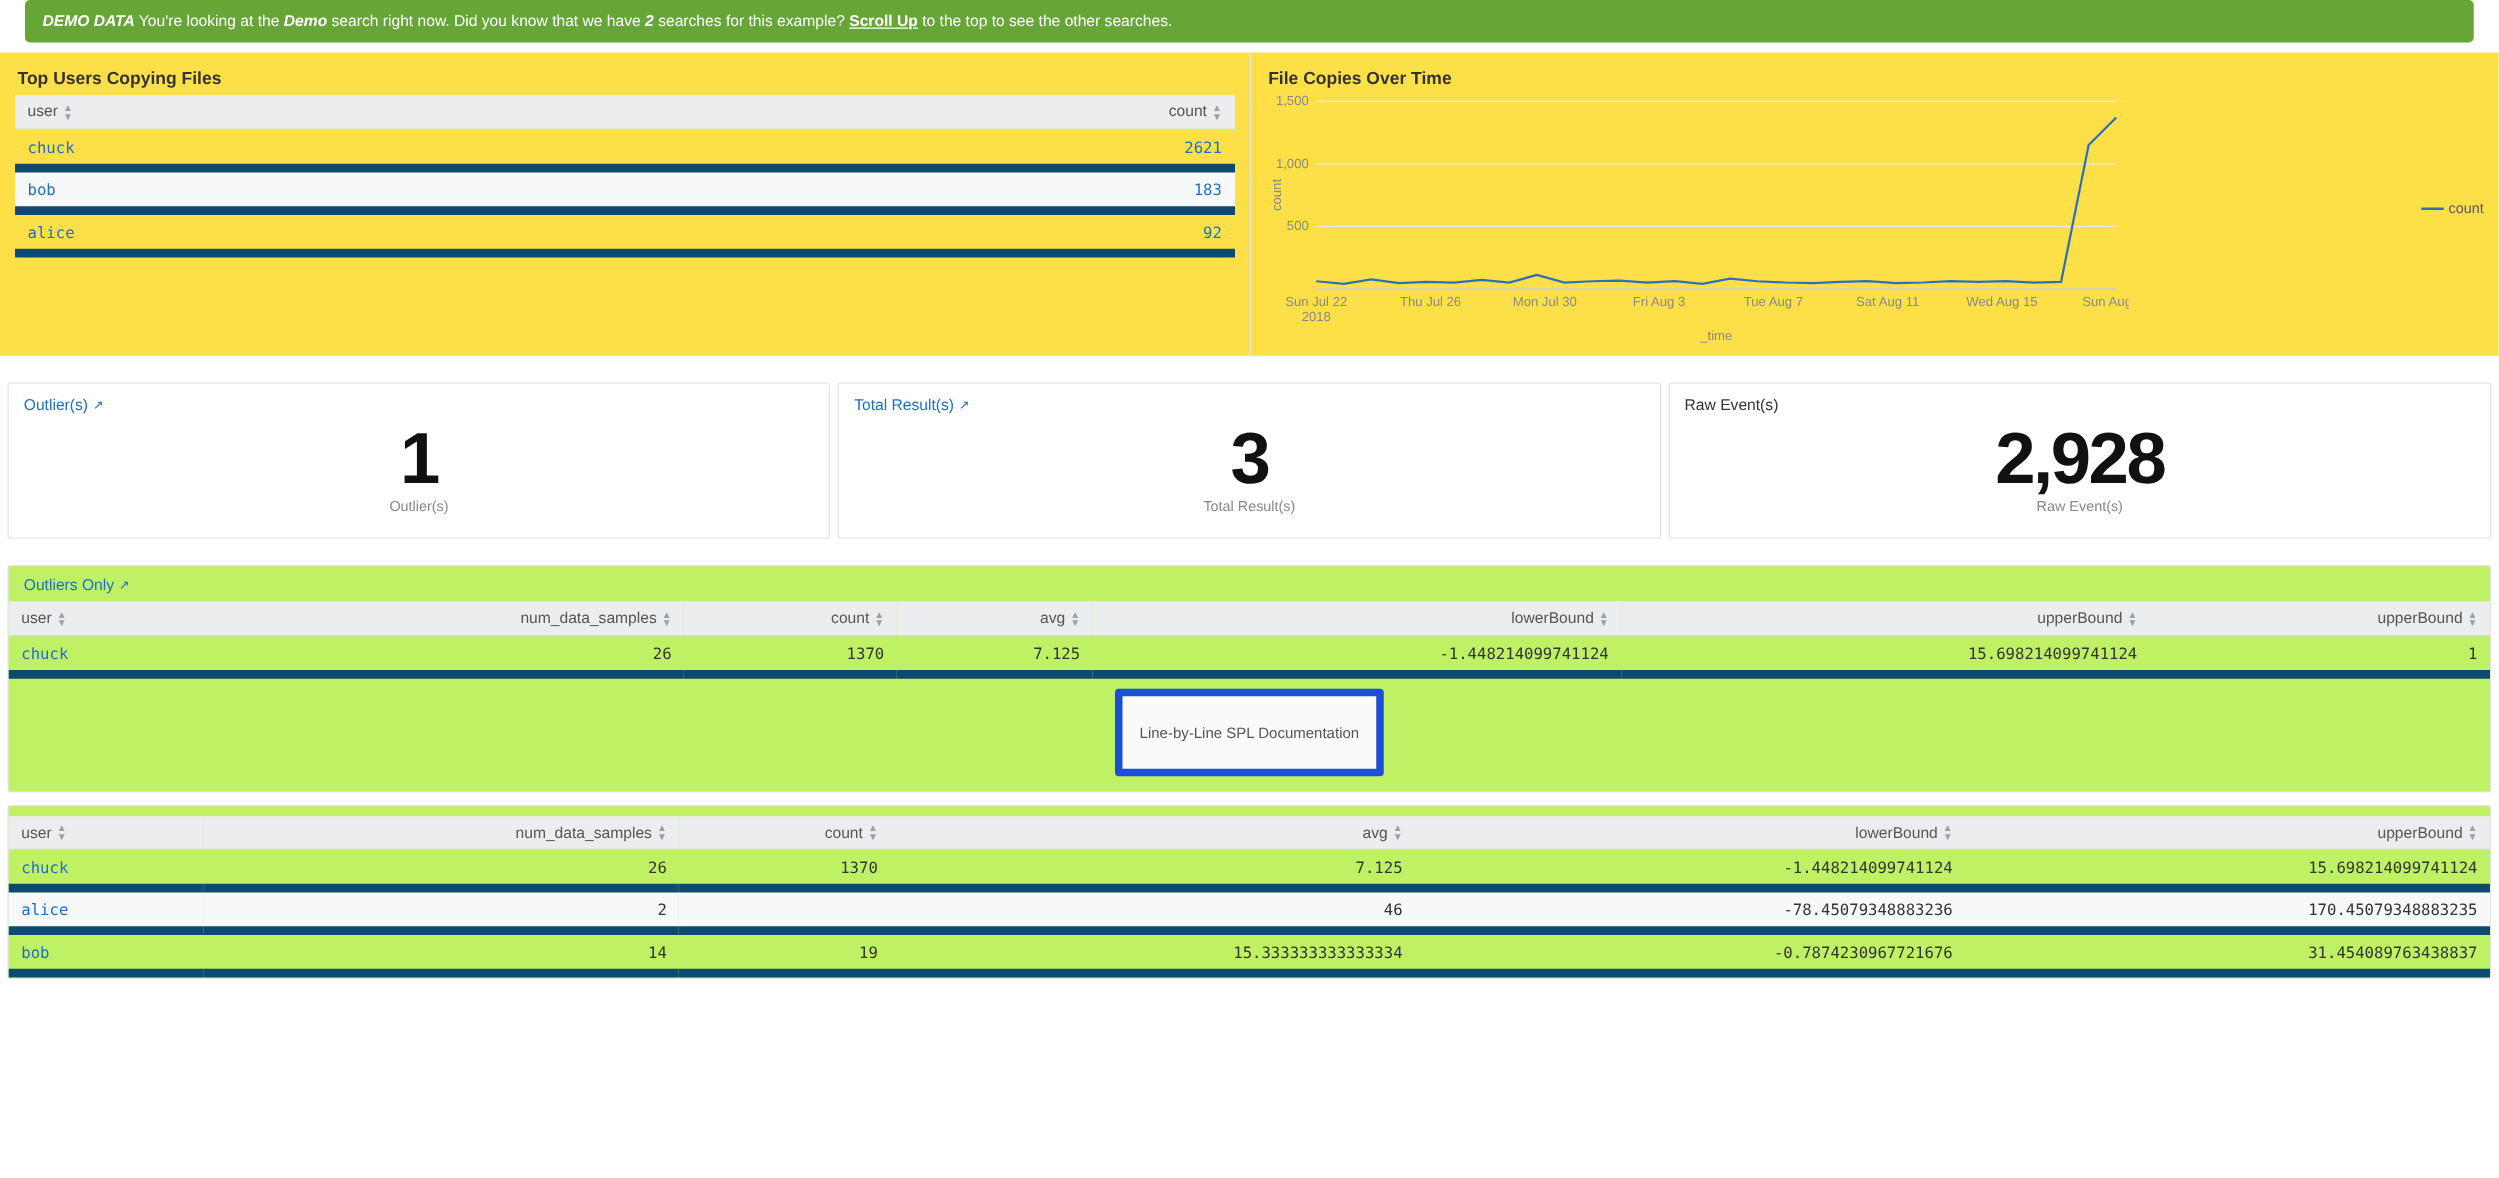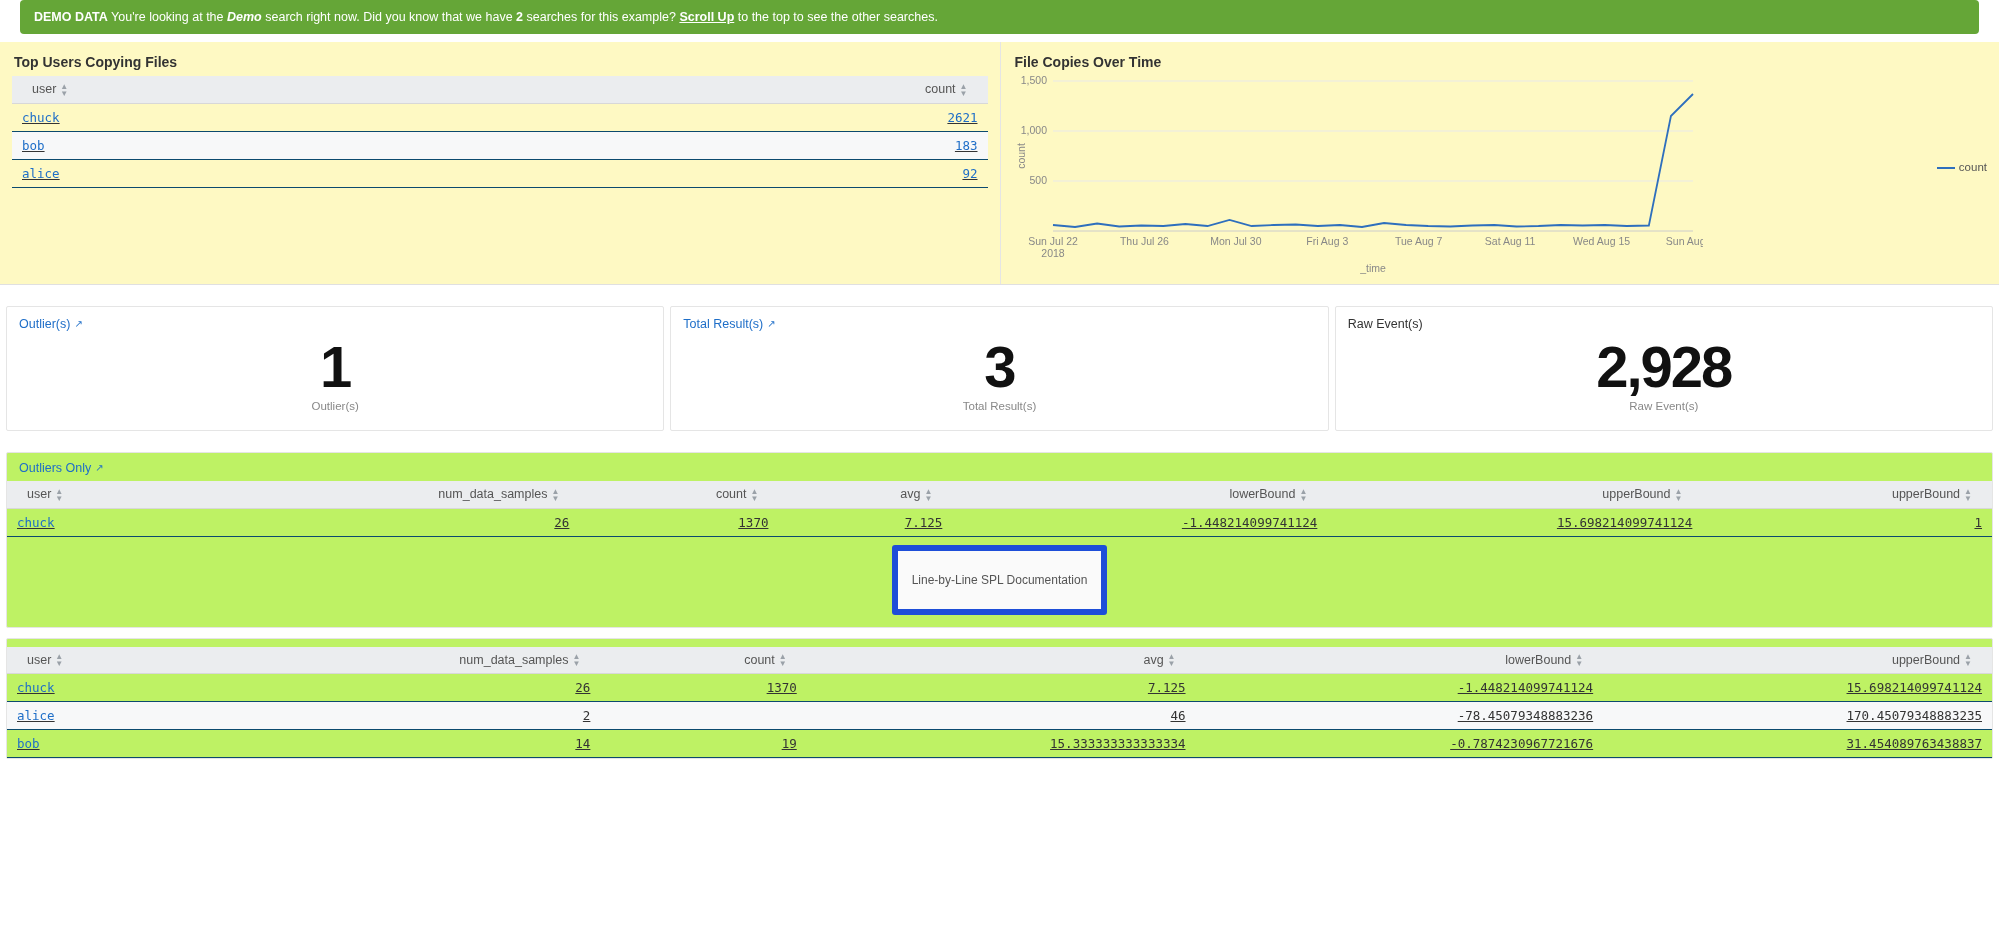--- a/index.html
+++ b/index.html
@@ -9,44 +9,44 @@
 
   
   .banner {
     background: #65a637;
     color: #fff;
     border-radius: 4px;
     margin: 0 20px 8px 20px;
     padding: 10px 14px;
     font-size: 12.5px;
   }
-  .banner b { font-weight: 700; }
+  .banner b { font-weight: 700; font-style: italic; }
   .banner em { font-style: italic; font-weight: bold; }
   .banner u { text-decoration: underline; font-weight: 700; cursor: pointer; }
 
   
   .row1 { display: flex; gap: 0; margin: 0 0 10px 0; border-bottom: 1px solid #e0e0e0; }
-  .panel { flex: 1 1 50%; padding: 8px 12px 8px 12px; background: #fef9c3; }
+  .panel { flex: 1 1 50%; padding: 8px 12px 8px 12px; background: #fde047; }
   .panel + .panel { border-left: 1px solid #e5e5e5; }
   .panel-title { font-weight: 700; font-size: 14px; color: #333; margin: 4px 2px 6px 2px; }
 
   
   table.tbl { width: 100%; border-collapse: collapse; font-size: 12.5px; }
   table.tbl th {
     background: #ebedef;
     color: #555;
     font-weight: 400;
     text-align: left;
-    padding: 6px 20px;
+    padding: 6px 10px;
     border-bottom: 1px solid #d8d8d8;
     white-space: nowrap;
     margin-top: 28px;
   }
   table.tbl th.num, table.tbl td.num { text-align: right; }
-  table.tbl td { padding: 6px 10px; border-bottom: 1px solid #0c4a6e; text-decoration: underline; }
+  table.tbl td { padding: 6px 10px; border-bottom: 7px solid #0c4a6e; }
   table.tbl tr.zebra td { background: #f7f8f9; }
   .sort-ar { font-size: 8px; color: #9aa1a8; margin-left: 4px; display: inline-block; line-height: 7px; vertical-align: middle; }
 
   
   .row2 { display: flex; gap: 6px; padding: 11px 6px; margin-bottom: 10px; }
   .stat-panel { flex: 1; background: #fff; border: 1px solid #e5e5e5; border-radius: 2px; padding: 10px 12px 18px 12px; text-align: center; }
   .stat-panel.no-link .stat-title-link { color: #333; }
   .stat-title-link { color: #1e6ec8; text-align: left; display: block; font-size: 12.5px; font-weight: 400; margin-bottom: 6px; cursor: pointer; }
   .ext-icon { margin-left: 4px; font-size: 10px; vertical-align: 1px; }
   .big-num { font-size: 58px; font-weight: 800; color: #111; line-height: 1.05; letter-spacing: -2px; }

